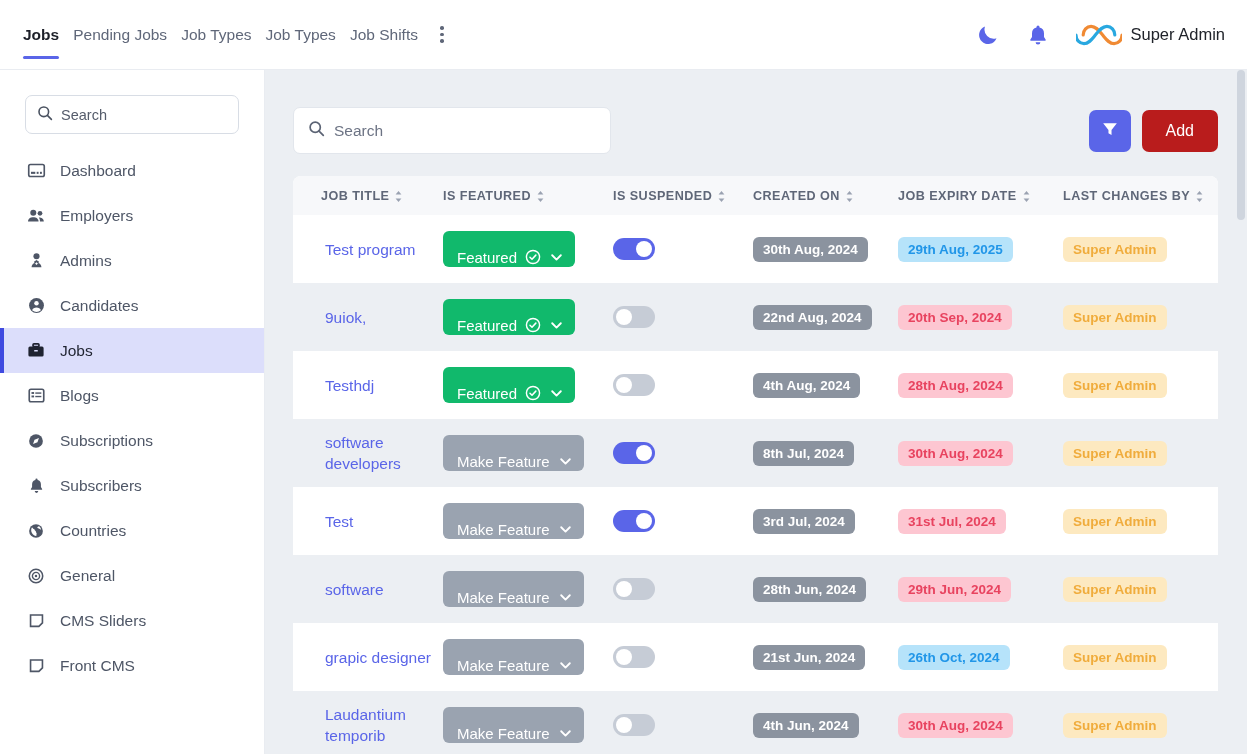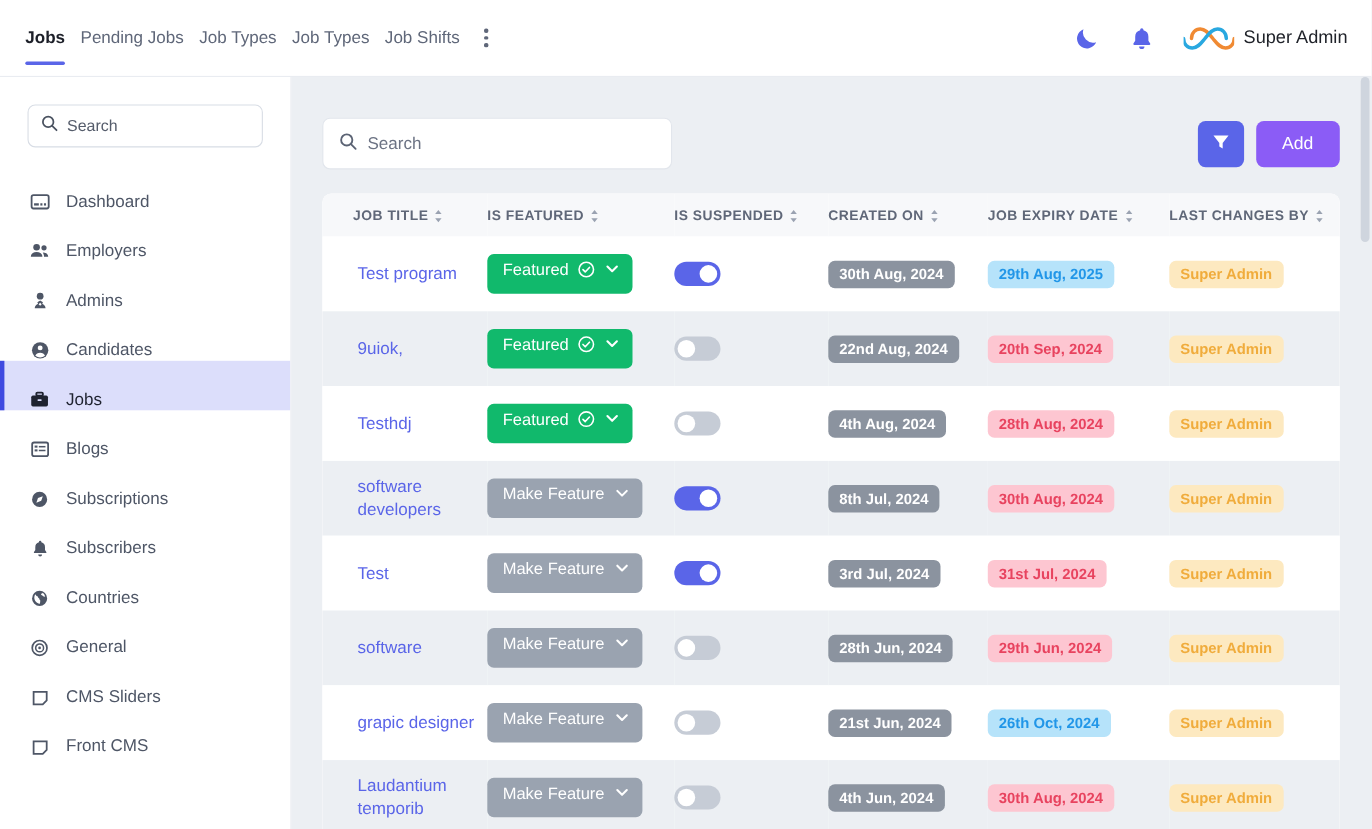--- a/index.html
+++ b/index.html
@@ -69,21 +69,21 @@
     display: flex; align-items: center; padding: 0 11px; background: #fff;
   }
   .side-search .sicon { margin-right: 8px; flex: 0 0 auto; }
   .side-search input {
     border: none; outline: none; font-size: 14.5px; color: #3b4150;
     font-family: "Liberation Sans", sans-serif; width: 100%; background: transparent;
   }
   .side-search input::placeholder { color: #555c6b; }
 
   .side-item {
-    position: relative; height: 45px; display: flex; align-items: flex-end;
+    position: relative; height: 45px; display: flex; align-items: center;
     padding-left: 25px; cursor: pointer; color: #4e5666; font-size: 15.5px;
   }
   .side-item .si-ico {
     width: 22px; margin-right: 13px; display: flex; align-items: center; justify-content: center;
     flex: 0 0 auto;
   }
   .side-item.active { background: #dcdefb; color: #1f2330; }
   .side-item.active::before {
     content: ""; position: absolute; left: 0; top: 0; bottom: 0; width: 4px; background: #3f4ae0;
   }
@@ -108,21 +108,21 @@
   }
   .main-search input::placeholder { color: #6c7384; }
 
   .toolbar-right { margin-left: auto; display: flex; align-items: center; gap: 11px; }
   .btn-filter {
     width: 42px; height: 42px; background: #5a65e8; border-radius: 7px;
     display: flex; align-items: center; justify-content: center; cursor: pointer;
     border: none;
   }
   .btn-add {
-    height: 42px; padding: 0 24px; background: #8b5cf6; color: #fff;
+    height: 42px; padding: 0 24px; background: #b91c1c; color: #fff;
     border: none; border-radius: 7px; font-size: 16px;
     font-family: "Liberation Sans", sans-serif; cursor: pointer;
   }
 
   
   .table-wrap {
     margin: 22px 29px 0 28px; width: 925px;
     border-radius: 8px 8px 0 0; overflow: hidden; background: #fff;
   }
   table { width: 100%; border-collapse: collapse; table-layout: fixed; }
@@ -145,22 +145,22 @@
   tbody tr.odd  { background: #ffffff; }
   tbody tr.even { background: #eceff3; }
   tbody tr td:first-child { padding-left: 32px; text-decoration: underline; }
 
   .job-title {
     color: #5a65e8; font-size: 15.5px; line-height: 21px; cursor: pointer;
     display: inline-block; max-width: 112px;
   }
 
   .feature-btn {
-    display: inline-flex; gap: 8px;
-    height: 36px; padding: 6px 11px 0 14px; border-radius: 6px;
+    display: inline-flex; align-items: center; gap: 8px;
+    height: 36px; padding: 16px 11px 0 14px; border-radius: 6px;
     color: #fff; font-size: 15px; cursor: pointer; border: none;
     font-family: "Liberation Sans", sans-serif; white-space: nowrap;
   }
   .feature-btn.is-featured { background: #11b96c; }
   .feature-btn.not-featured { background: #9aa3b0; }
   .feature-btn .lbl { font-weight: 500; }
 
   .switch {
     width: 42px; height: 22px; border-radius: 12px; position: relative;
     cursor: pointer; display: inline-block; vertical-align: middle;

